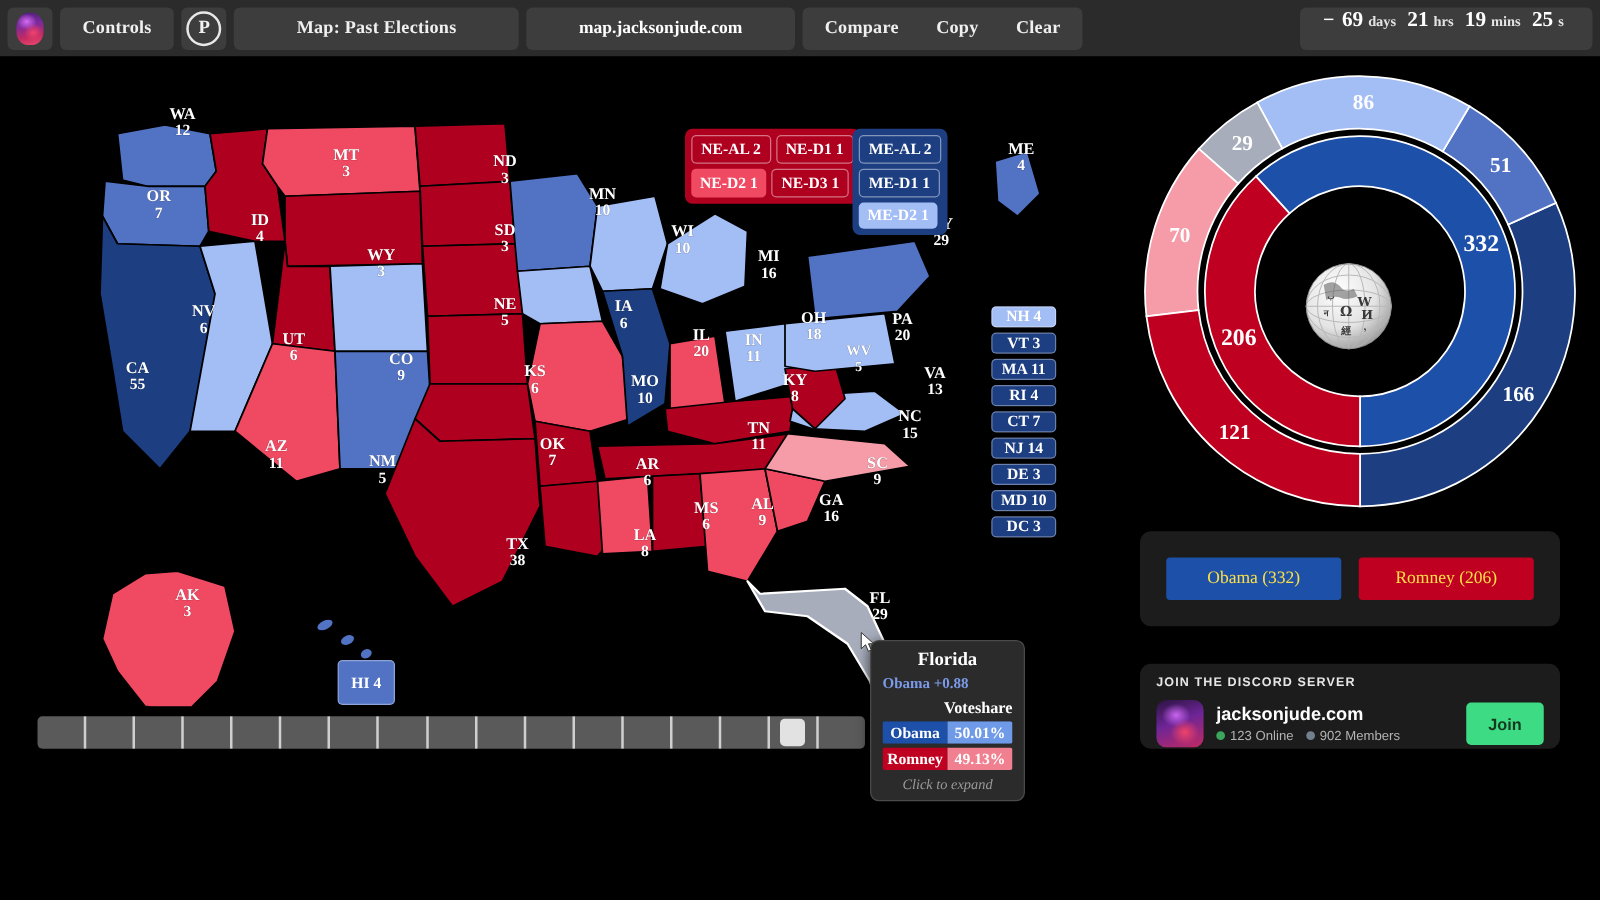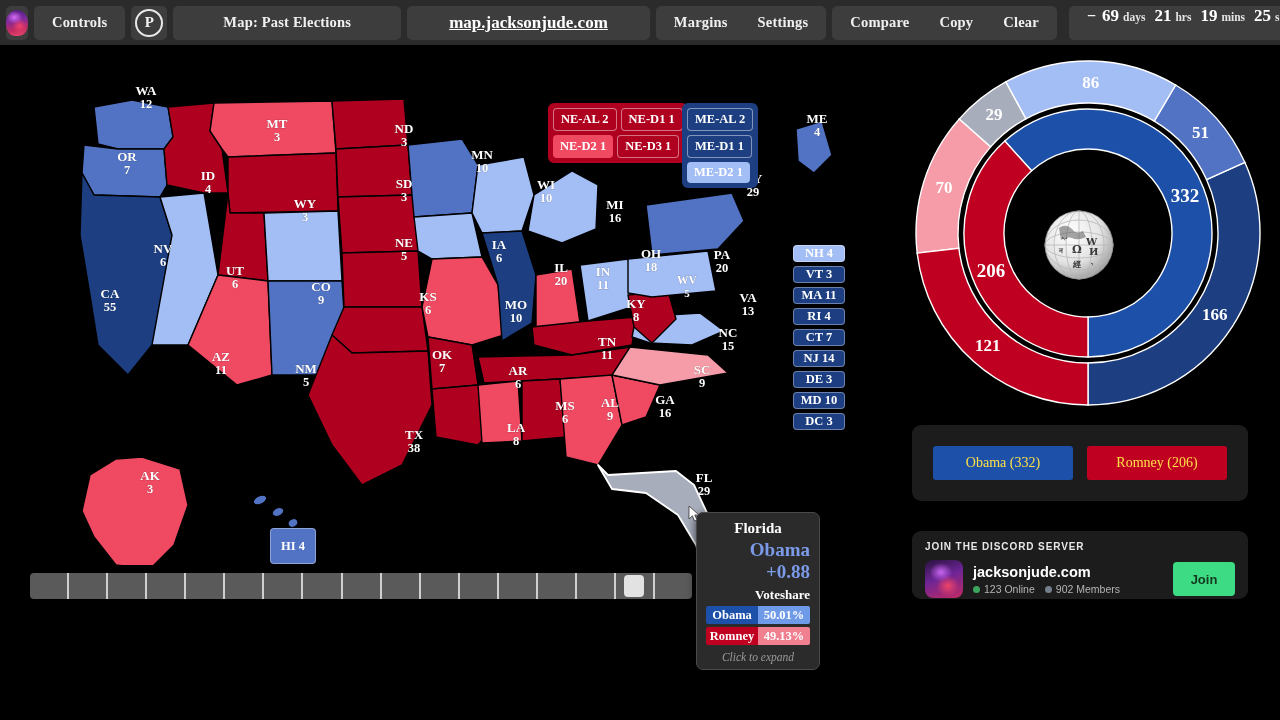--- a/index.html
+++ b/index.html
@@ -42,22 +42,22 @@
   }
   .p-circle {
     width: 28px; height: 28px; border-radius: 50%;
     border: 2px solid #e8e8e8; color: #f2f2f2;
     display: flex; align-items: center; justify-content: center;
     font-size: 15px; font-weight: bold; cursor: pointer;
   }
   .map-title { padding: 0 46px; }
   .url-group { flex: 0 0 auto; }
   .url-link {
-    color: #ffffff; font-size: 17px; font-weight: bold;
-    text-decoration: underline; cursor: pointer; padding: 0 38px;
+    color: #ffffff; font-size: 14px; font-weight: bold;
+    cursor: pointer; padding: 0 38px;
   }
   .tb-spacer { flex: 1 1 auto; }
   .countdown {
     background: #3d3d3d; border-radius: 5px; height: 34px;
     display: flex; align-items: baseline; gap: 4px; padding: 0 18px;
     color: #fff;
   }
   .cd-num { font-size: 17px; font-weight: bold; }
   .cd-unit { font-size: 11.5px; font-weight: bold; color: #e4e4e4; margin-right: 5px; }
   .cd-minus { font-size: 16px; font-weight: bold; margin-right: 2px; }
@@ -102,21 +102,21 @@
   }
 
   
   .tooltip {
     position: absolute; width: 124px;
     background: #2b2b2b; border: 1px solid #4a4a4a; border-radius: 7px;
     padding: 7px 9px 6px; color: #fff; z-index: 40;
     box-shadow: 0 3px 10px rgba(0,0,0,.7);
   }
   .tt-title { font-size: 15px; font-weight: bold; text-align: center; }
-  .tt-margin { font-size: 19px; font-weight: bold; text-align: right; margin-top: 2px; }
+  .tt-margin { font-size: 12px; font-weight: bold; text-align: left; margin-top: 2px; }
   .tt-sub { font-size: 13px; font-weight: bold; text-align: right; margin-top: 4px; }
   .tt-row { display: flex; height: 18px; margin-top: 3px; border-radius: 2px; overflow: hidden; }
   .tt-name { flex: 0 0 52px; font-size: 12.5px; font-weight: bold;
              display: flex; align-items: center; justify-content: center; color: #fff; }
   .tt-val { flex: 1; font-size: 12.5px; font-weight: bold;
             display: flex; align-items: center; justify-content: center; color: #fff; }
   .tt-foot { font-size: 11.5px; font-style: italic; color: #9a9a9a;
              text-align: center; margin-top: 6px; }
   .cursor-ico { position: absolute; left: 688px; top: 505px; z-index: 45;
                 width: 14px; height: 18px; }
@@ -204,24 +204,20 @@
       <div class="tb-btn">Controls</div>
     </div>
     <div class="tb-group">
       <div class="p-circle">P</div>
     </div>
     <div class="tb-group">
       <div class="tb-btn map-title">Map: Past Elections</div>
     </div>
     <div class="tb-group url-group">
       <div class="url-link">map.jacksonjude.com</div>
-    </div>
-    <div class="tb-group">
-      <div class="tb-btn">Margins</div>
-      <div class="tb-btn">Settings</div>
     </div>
     <div class="tb-group">
       <div class="tb-btn">Compare</div>
       <div class="tb-btn">Copy</div>
       <div class="tb-btn">Clear</div>
     </div>
     <div class="tb-spacer"></div>
     <div class="countdown">
       <span class="cd-minus">−</span>
       <span class="cd-num">69</span>

